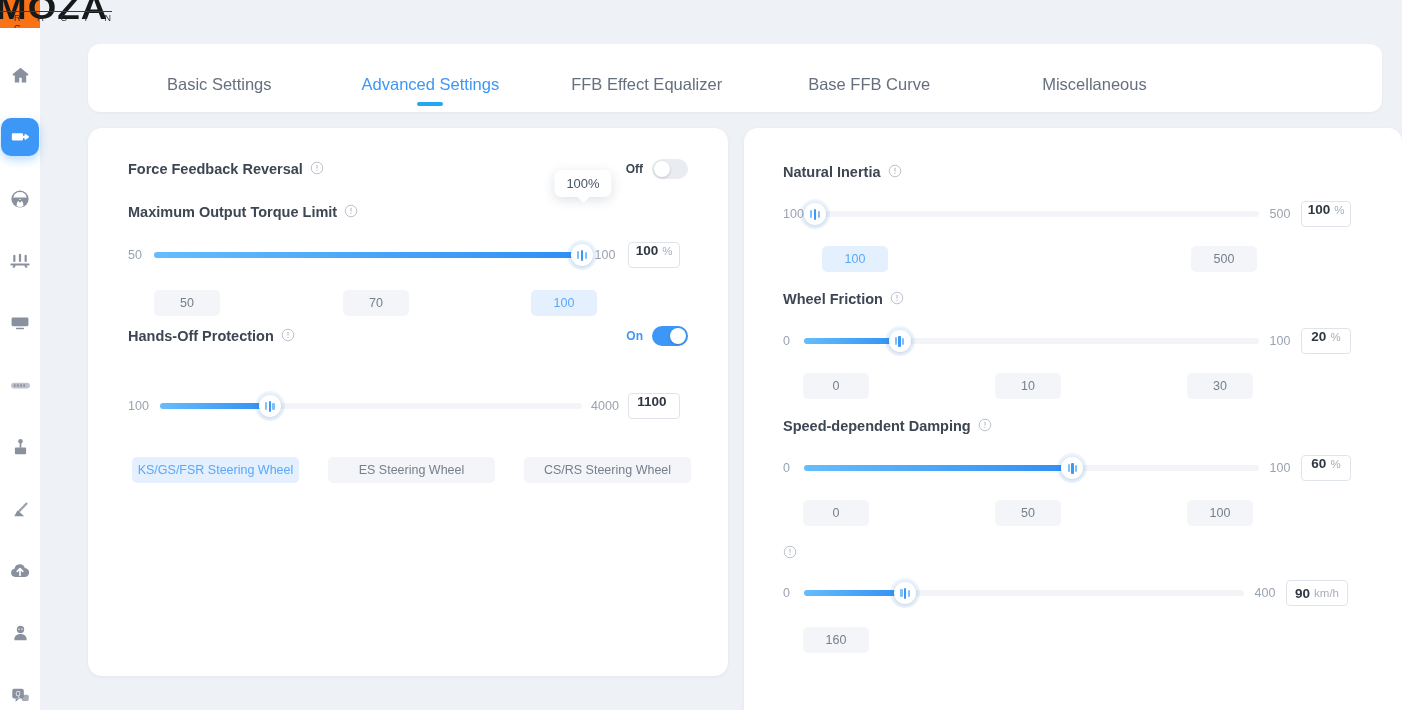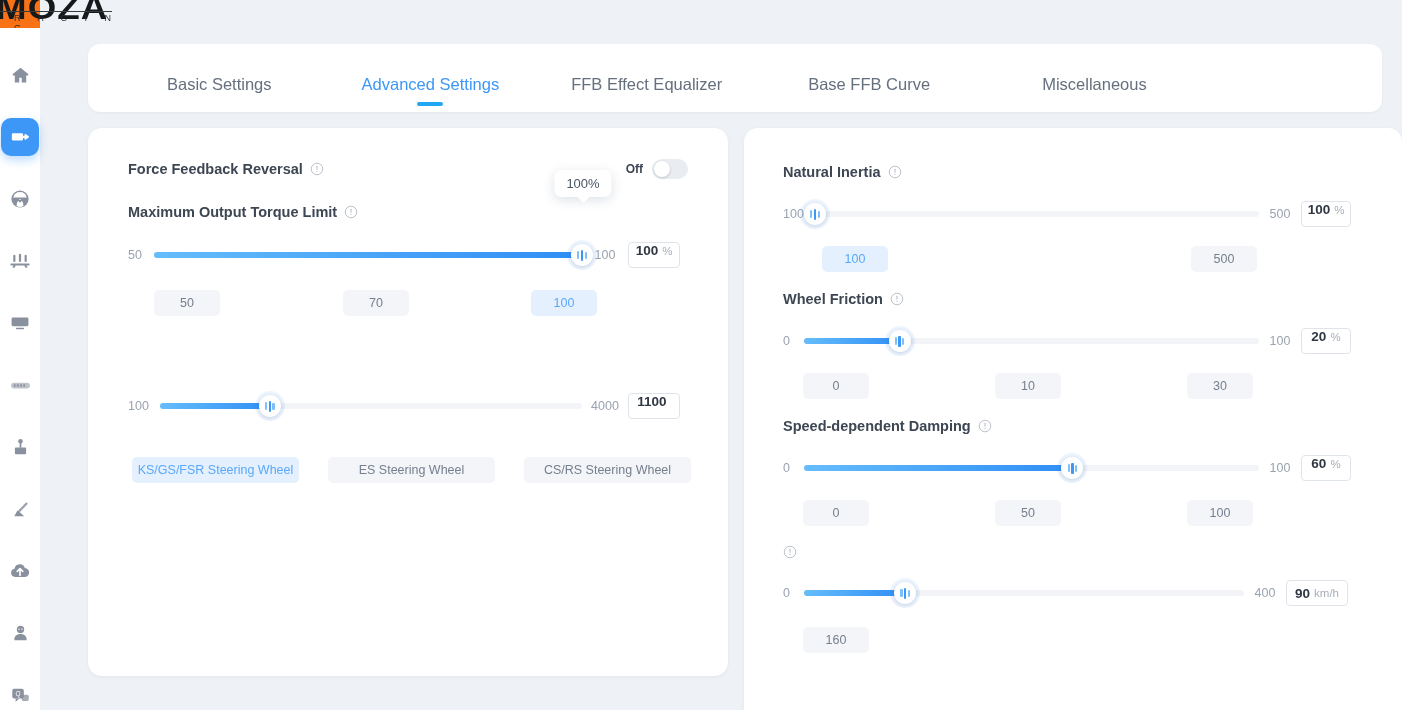--- a/index.html
+++ b/index.html
@@ -89,21 +89,21 @@
   .card {
     position: absolute; background: #fff; border-radius: 14px;
     box-shadow: 0 1px 4px rgba(30,40,60,.05);
   }
   .card-left  { left: 48px;  top: 128px; width: 640px; height: 548px; }
   .card-right { left: 704px; top: 128px; width: 658px; height: 611px; }
 
   
   .setting-title {
     font-size: 14.5px; font-weight: 700; color: #3d4653;
-    display: flex; align-items: center; gap: 7px; white-space: nowrap;
+    display: flex; gap: 7px; white-space: nowrap;
   }
   .info-icon { display: inline-block; width: 14px; height: 14px; flex: none; }
   .info-icon svg { display: block; }
 
   .toggle-row {
     position: absolute; display: flex; align-items: center;
     justify-content: space-between;
   }
   .toggle-group { display: flex; align-items: center; gap: 9px; }
   .toggle-label { font-size: 12px; font-weight: 700; color: #3d4653; }
@@ -341,20 +341,38 @@
           </div>
         </div>
 
         <div class="presets" style="left:26px; top:86px;">
           <div class="preset" style="width:66px;">50</div>
           <div class="preset" style="width:66px; margin-left:123px;">70</div>
           <div class="preset sel" style="width:66px; margin-left:122px;">100</div>
         </div>
       </div>
 
+      <div class="toggle-row" style="left:40px; top:197px; width:560px; height:22px;">
+        <div class="setting-title">
+          <span>Hands-Off Protection</span>
+          <span class="info-icon">
+            <svg viewBox="0 0 16 16">
+                <circle cx="8" cy="8" r="6.6" fill="none" stroke="#b9c0ca" stroke-width="1.1"></circle>
+                <rect x="7.4" y="4.3" width="1.2" height="4.6" rx=".6" fill="#b9c0ca"></rect>
+                <circle cx="8" cy="10.7" r=".78" fill="#b9c0ca"></circle>
+              </svg>
+          </span>
+        </div>
+        <div class="toggle-group">
+          <span class="toggle-label on">On</span>
+          <span class="switch on">
+              <span class="knob"></span>
+            </span>
+        </div>
+      </div>
 
       <div class="slider-block" style="left:40px; top:243px; width:560px;">
 
         <div class="slider-row" style="margin-top:22px;">
           <span class="edge-label" style="width:32px;">100</span>
           <div class="track-wrap" style="max-width:422px;">
             <div class="track"></div>
             <div class="track-fill" id="fill-swi" style="width: 26%;"></div>
             <div class="knob-handle" id="knob-swi" style="left: 26%;">
                 <i class="b1"></i>

